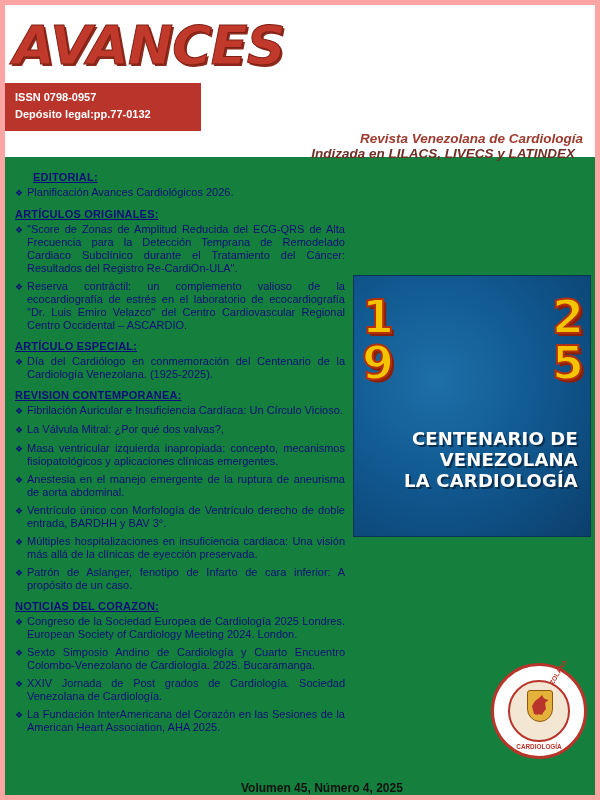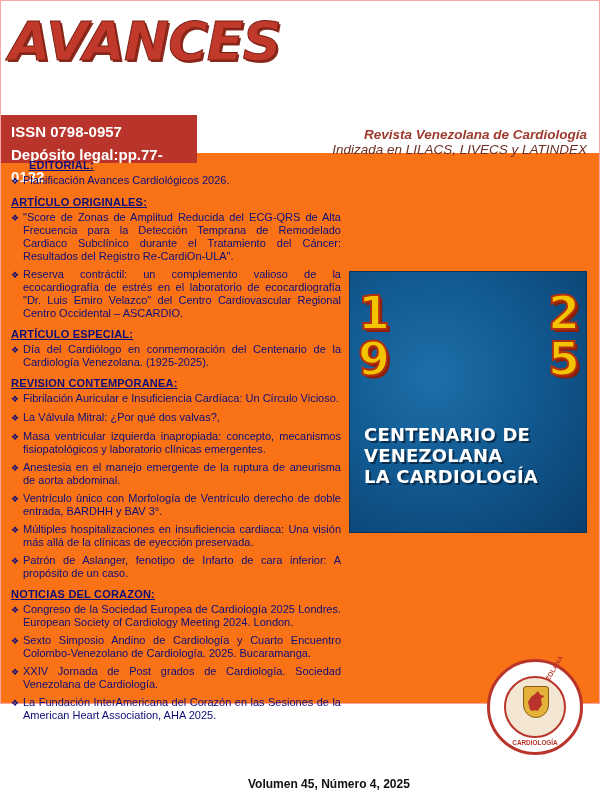--- a/index.html
+++ b/index.html
@@ -10,23 +10,23 @@
     font-family: "Liberation Sans", sans-serif;
     background: #ffffff;
     color: #111;
     overflow: hidden;
     position: relative;
   }
 
   .cover {
     position: relative;
     width: 600px;
-    height: 704px;
-    background: #f97316;
-    border: 1px solid #fca5a5;
+    height: 800px;
+    background: #15803d;
+    border: 5px solid #fca5a5;
   }
 
   
   .masthead {
     position: relative;
     height: 152px;
     background: #ffffff;
   }
   .avances {
     position: absolute;
@@ -44,24 +44,23 @@
   }
   .issn-box {
     position: absolute;
     left: 0;
     top: 78px;
     width: 196px;
     height: 48px;
     background: #b9342a;
     color: #ffffff;
     padding: 6px 8px 0 10px;
-    font-size: 15px;
+    font-size: 11px;
     font-weight: bold;
     line-height: 1.5;
-    margin-top: 36px;
   }
   .cardiologicos {
     position: absolute;
     right: 6px;
     top: 76px;
     font-family: "DejaVu Sans", sans-serif;
     font-weight: bold;
     font-size: 43px;
     letter-spacing: -0.5px;
     color: #2b2b2b;
@@ -73,26 +72,26 @@
     right: 12px;
     top: 126px;
     font-size: 13.5px;
     font-style: italic;
     color: #9c3b2e;
     font-weight: bold;
     text-align: right;
   }
   .subtitle2 {
     position: absolute;
-    right: 12px;
+    right: 20px;
     top: 141px;
     font-size: 13.5px;
     font-style: italic;
     color: #6f2f25;
-    font-weight: normal;
+    font-weight: bold;
     margin-left: 40px;
   }
 
   
   .content {
     position: absolute;
     left: 0;
     top: 158px;
     width: 600px;
     height: 642px;
@@ -106,21 +105,21 @@
   }
 
   .sec-head {
     font-size: 11px;
     font-weight: bold;
     color: #0d0d7a;
     text-decoration: underline;
     margin: 8px 0 3px 0;
     letter-spacing: 0.2px;
   }
-  .sec-head.first { margin-top: 0; padding-left: 18px; }
+  .sec-head.first { margin-top: 8px; padding-left: 18px; }
 
   .entry {
     display: flex;
     align-items: flex-start;
     margin-bottom: 5px;
   }
   .bullet {
     color: #0d0d7a;
     font-size: 9px;
     line-height: 13px;
@@ -183,20 +182,21 @@
     left: 14px;
     top: 152px;
     width: 210px;
     font-family: "DejaVu Sans", sans-serif;
     font-weight: bold;
     font-size: 18px;
     line-height: 21px;
     color: #ffffff;
     text-shadow: 2px 2px 0 #0a2e4e;
     letter-spacing: 0.2px;
+    text-align: right;
   }
   .art .caption .l2 { color: #ffffff; }
 
   
   .seal {
     position: absolute;
     left: 486px;
     top: 500px;
     width: 96px;
     height: 96px;
@@ -273,21 +273,20 @@
   }
 
   
   .volume {
     position: absolute;
     left: 236px;
     top: 776px;
     font-size: 12px;
     font-weight: bold;
     color: #111;
-    margin-left: 11px;
   }
 </style>
 </head>
 <body>
 
 <div class="cover">
 
   <div class="masthead">
     <div class="avances">AVANCES</div>
 
@@ -303,21 +302,21 @@
   <div class="content">
 
     <div class="toc">
 
       <div class="sec-head first">EDITORIAL:</div>
       <div class="entry">
         <div class="bullet">❖</div>
         <div class="etext">Planificación Avances Cardiológicos 2026.</div>
       </div>
 
-      <div class="sec-head">ARTÍCULO ORIGINALES:</div>
+      <div class="sec-head">ARTÍCULOS ORIGINALES:</div>
       <div class="entry">
         <div class="bullet">❖</div>
         <div class="etext">"Score de Zonas de Amplitud Reducida del ECG-QRS de Alta Frecuencia para la Detección Temprana de Remodelado Cardiaco Subclínico durante el Tratamiento del Cáncer: Resultados del Registro Re-CardiOn-ULA".</div>
       </div>
       <div class="entry">
         <div class="bullet">❖</div>
         <div class="etext">Reserva contráctil: un complemento valioso de la ecocardiografía de estrés en el laboratorio de ecocardiografía "Dr. Luis Emiro Velazco" del Centro Cardiovascular Regional Centro Occidental – ASCARDIO.</div>
       </div>
 
       <div class="sec-head">ARTÍCULO ESPECIAL:</div>
@@ -330,21 +329,21 @@
       <div class="entry">
         <div class="bullet">❖</div>
         <div class="etext">Fibrilación Auricular e Insuficiencia Cardíaca: Un Círculo Vicioso.</div>
       </div>
       <div class="entry">
         <div class="bullet">❖</div>
         <div class="etext">La Válvula Mitral: ¿Por qué dos valvas?,</div>
       </div>
       <div class="entry">
         <div class="bullet">❖</div>
-        <div class="etext">Masa ventricular izquierda inapropiada: concepto, mecanismos fisiopatológicos y laboratorio clínicas emergentes.</div>
+        <div class="etext">Masa ventricular izquierda inapropiada: concepto, mecanismos fisiopatológicos y aplicaciones clínicas emergentes.</div>
       </div>
       <div class="entry">
         <div class="bullet">❖</div>
         <div class="etext">Anestesia en el manejo emergente de la ruptura de aneurisma de aorta abdominal.</div>
       </div>
 
       <div class="entry">
         <div class="bullet">❖</div>
         <div class="etext">Ventrículo único con Morfología de Ventrículo derecho de doble entrada, BARDHH y BAV 3°.</div>
       </div>

